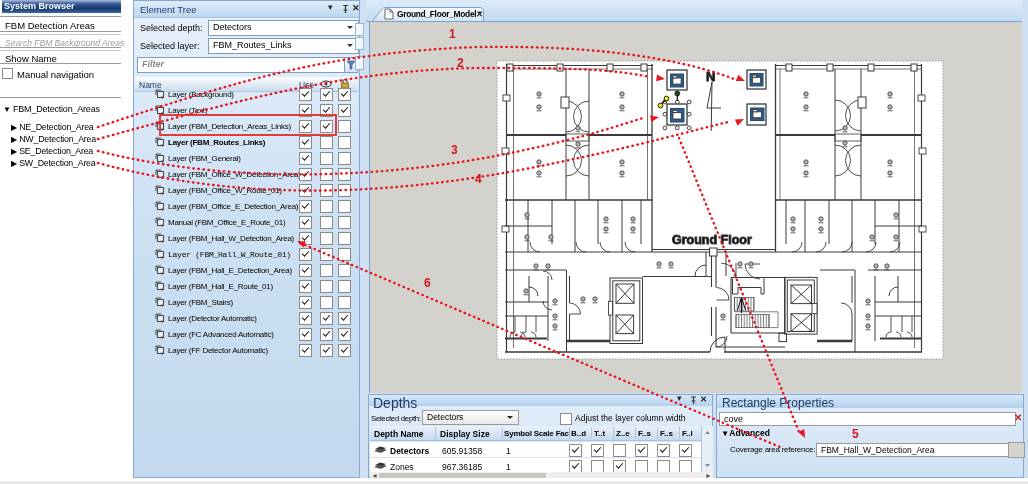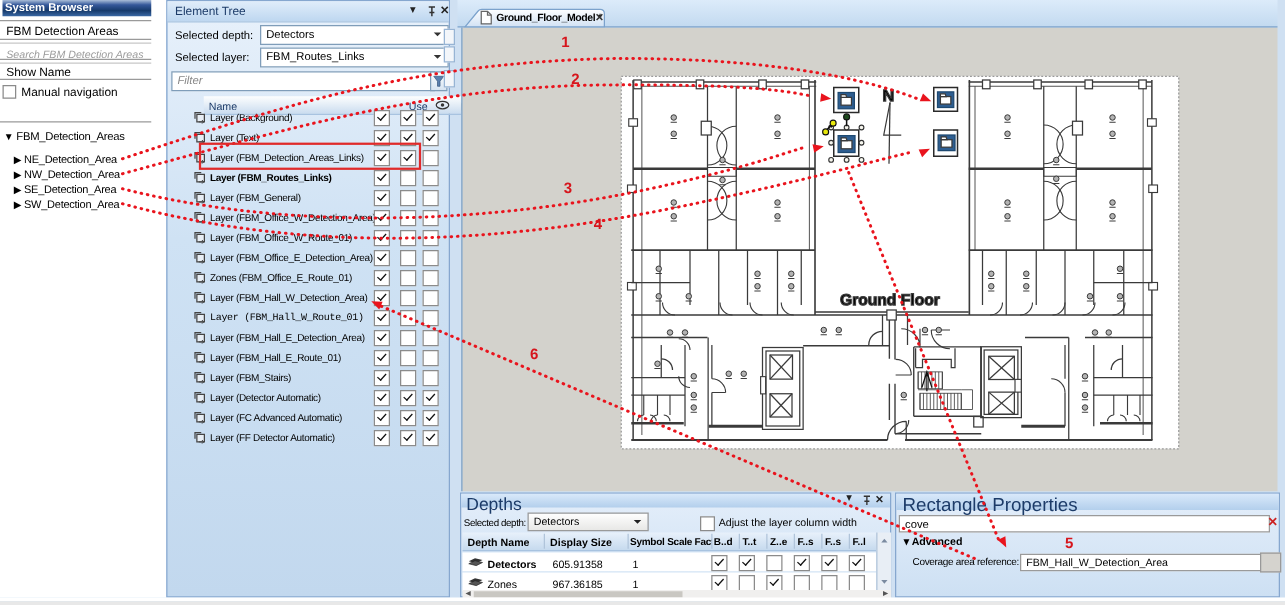--- a/index.html
+++ b/index.html
@@ -20,21 +20,21 @@
 
 <div class="abs" style="left:0;top:0;width:133px;height:478px;background:#fff;"></div>
 
 <div class="abs" style="left:2px;top:0;width:119px;height:13px;background:linear-gradient(180deg,#a9bdd8 0%,#35589a 30%,#163a6b 65%,#3a68a4 100%);color:#fff;font-size:9px;font-weight:bold;line-height:13px;padding-left:6px;box-sizing:border-box;"><span style="position:relative;left:-4px;">System Browser</span></div>
 
 <div class="abs" style="left:0;top:16px;width:121px;border-top:1px solid #9a9a9a;"></div>
 <div class="row-txt" style="left:5px;top:20px;font-size:9.5px;">FBM Detection Areas</div>
 <div class="abs" style="left:0;top:31px;width:121px;border-top:1px solid #9a9a9a;"></div>
 <div class="abs" style="left:0;top:34px;width:121px;border-top:1px solid #c8c8c8;"></div>
 
-<div class="row-txt" style="left:5px;top:37.5px;font-size:8.5px;font-style:italic;color:#9b9b9b;">Search FBM Detection Areas</div>
+<div class="row-txt" style="left:5px;top:37.5px;font-size:8.5px;font-style:italic;color:#9b9b9b;">Search FBM Background Areas</div>
 <div class="abs" style="left:0;top:47px;width:121px;border-top:1px solid #9a9a9a;"></div>
 <div class="abs" style="left:0;top:50px;width:121px;border-top:1px solid #c8c8c8;"></div>
 
 <div class="row-txt" style="left:5px;top:53px;font-size:9.5px;">Show Name</div>
 <div class="abs" style="left:0;top:63px;width:121px;border-top:1px solid #9a9a9a;"></div>
 
 <div class="abs" style="left:2px;top:68px;width:9px;height:9px;background:#fff;border:1px solid #8b8b8b;"></div>
 <div class="row-txt" style="left:17px;top:69px;font-size:9.5px;">Manual navigation</div>
 
 <div class="abs" style="left:0;top:97px;width:121px;border-top:1px solid #9a9a9a;"></div>
@@ -59,29 +59,29 @@
         </svg>
     <span style="position:absolute;left:218px;top:2px;font-size:9px;color:#222;font-weight:bold;">✕</span>
   </div>
 
   <div class="row-txt" style="left:6px;top:22px;">Selected depth:</div>
   <div class="combo" style="left:74px;top:19px;width:145px;height:14px;">Detectors<span class="caret" style="right:5px;top:5px;"></span></div>
 
   <div class="row-txt" style="left:6px;top:40px;">Selected layer:</div>
   <div class="combo" style="left:74px;top:37px;width:145px;height:14px;">FBM_Routes_Links<span class="caret" style="right:5px;top:5px;"></span></div>
 
-  <div class="combo" style="left:3px;top:56px;width:205px;height:14px;font-style:italic;color:#888;">Filter</div>
+  <div class="combo" style="left:3px;top:56px;width:205px;height:14px;font-style:italic;color:#888;font-weight:bold;">Filter</div>
 
   <div class="abs" style="left:210px;top:56px;width:14px;height:16px;background:linear-gradient(#fdfefe,#d7e4f2);border:1px solid #7f9db9;box-sizing:border-box;">
     <svg width="12" height="14">
           <path d="M2,3 L10,3 L7,7 L7,11 L5,11 L5,7 Z" fill="#5a7fae" stroke="#3c5b82" stroke-width="0.6"></path>
         </svg>
   </div>
 
-  <div class="abs" style="left:1px;top:76px;width:223px;height:14px;background:linear-gradient(180deg,#fdfefe,#cadcef);border-bottom:1px solid #a8c3e0;margin-left:28px;">
+  <div class="abs" style="left:1px;top:76px;width:223px;height:14px;background:linear-gradient(180deg,#fdfefe,#cadcef);border-bottom:1px solid #a8c3e0;">
     <span class="row-txt f85" style="left:4px;top:2.5px;color:#1c3b68;">Name</span>
     <span class="row-txt f85" style="left:164px;top:2.5px;color:#1c3b68;">Use</span>
     <svg style="position:absolute;left:185px;top:3px;" width="12" height="8">
           <ellipse cx="6" cy="4" rx="5" ry="3" fill="none" stroke="#333" stroke-width="1"></ellipse>
           <circle cx="6" cy="4" r="1.4" fill="#333"></circle>
         </svg>
     <svg style="position:absolute;left:205px;top:2px;" width="10" height="10">
           <path d="M3,4 L3,2.5 A2,2 0 0 1 7,2.5 L7,4" fill="none" stroke="#555" stroke-width="1.2"></path>
           <rect x="1.5" y="4" width="7" height="5" fill="#caa93c" stroke="#7a6a20" stroke-width="0.8"></rect>
         </svg>
@@ -208,21 +208,21 @@
     <span class="cb" style="left:186px;top:2px;"></span>
     <span class="cb" style="left:204px;top:2px;"></span>
   </div>
 
   <div class="abs" style="left:0;top:213px;width:225px;height:16px;">
     <svg style="position:absolute;left:21px;top:3px;" width="10" height="10">
           <rect x="2.5" y="2.5" width="6" height="6" fill="#e8eef5" stroke="#444" stroke-width="1"></rect>
           <path d="M1,6 L1,1 L6,1" stroke="#444" stroke-width="1" fill="none"></path>
           <path d="M4,8.5 L8,8.5 L6.5,7 M8,8.5 L6.5,10" stroke="#444" stroke-width="0.8" fill="none"></path>
         </svg>
-    <span class="row-txt lr" style="left:34px;top:3.5px;">Zones (FBM_Office_E_Route_01)</span>
+    <span class="row-txt lr" style="left:34px;top:3.5px;">Manual (FBM_Office_E_Route_01)</span>
     <span class="cb" style="left:165px;top:2px;">
           <span class="ck"></span>
         </span>
     <span class="cb" style="left:186px;top:2px;"></span>
     <span class="cb" style="left:204px;top:2px;"></span>
   </div>
 
   <div class="abs" style="left:0;top:229px;width:225px;height:16px;">
     <svg style="position:absolute;left:21px;top:3px;" width="10" height="10">
           <rect x="2.5" y="2.5" width="6" height="6" fill="#e8eef5" stroke="#444" stroke-width="1"></rect>
@@ -1067,21 +1067,21 @@
 
   <div class="abs" style="left:1px;top:77px;width:343px;height:7px;background:#f0efee;"></div>
   <div class="abs" style="left:2px;top:77px;font-size:7px;color:#555;line-height:7px;">◄</div>
   <div class="abs" style="left:336px;top:77px;font-size:7px;color:#555;line-height:7px;">►</div>
   <div class="abs" style="left:10px;top:78px;width:167px;height:5px;background:#c9c7c2;"></div>
 </div>
 
 <div class="abs" id="rprops" style="left:716px;top:394px;width:308px;height:84px;background:linear-gradient(180deg,#e4eefa 0%,#cde0f3 100%);border:1px solid #86a7cf;box-sizing:border-box;">
 
   <div class="abs" style="left:0;top:0;width:306px;height:13px;background:linear-gradient(180deg,#d9e9fa,#b3cfec);">
-    <span style="position:absolute;left:5px;top:1px;font-size:15px;color:#1c3b68;">Rectangle Properties</span>
+    <span style="position:absolute;left:5px;top:1px;font-size:12px;color:#1c3b68;">Rectangle Properties</span>
   </div>
 
   <div class="combo" style="left:2px;top:17px;width:291px;height:12px;border:1px solid #9a9a9a;">cove</div>
 
   <div class="abs" style="left:297px;top:17px;font-size:10px;font-weight:bold;color:#cc2222;">✕</div>
 
   <div class="row-txt f85" style="left:6px;top:33px;font-weight:bold;color:#000;">▾ Advanced</div>
 
   <div class="row-txt f8" style="left:13px;top:50px;letter-spacing:-0.25px;">Coverage area reference:</div>
 

